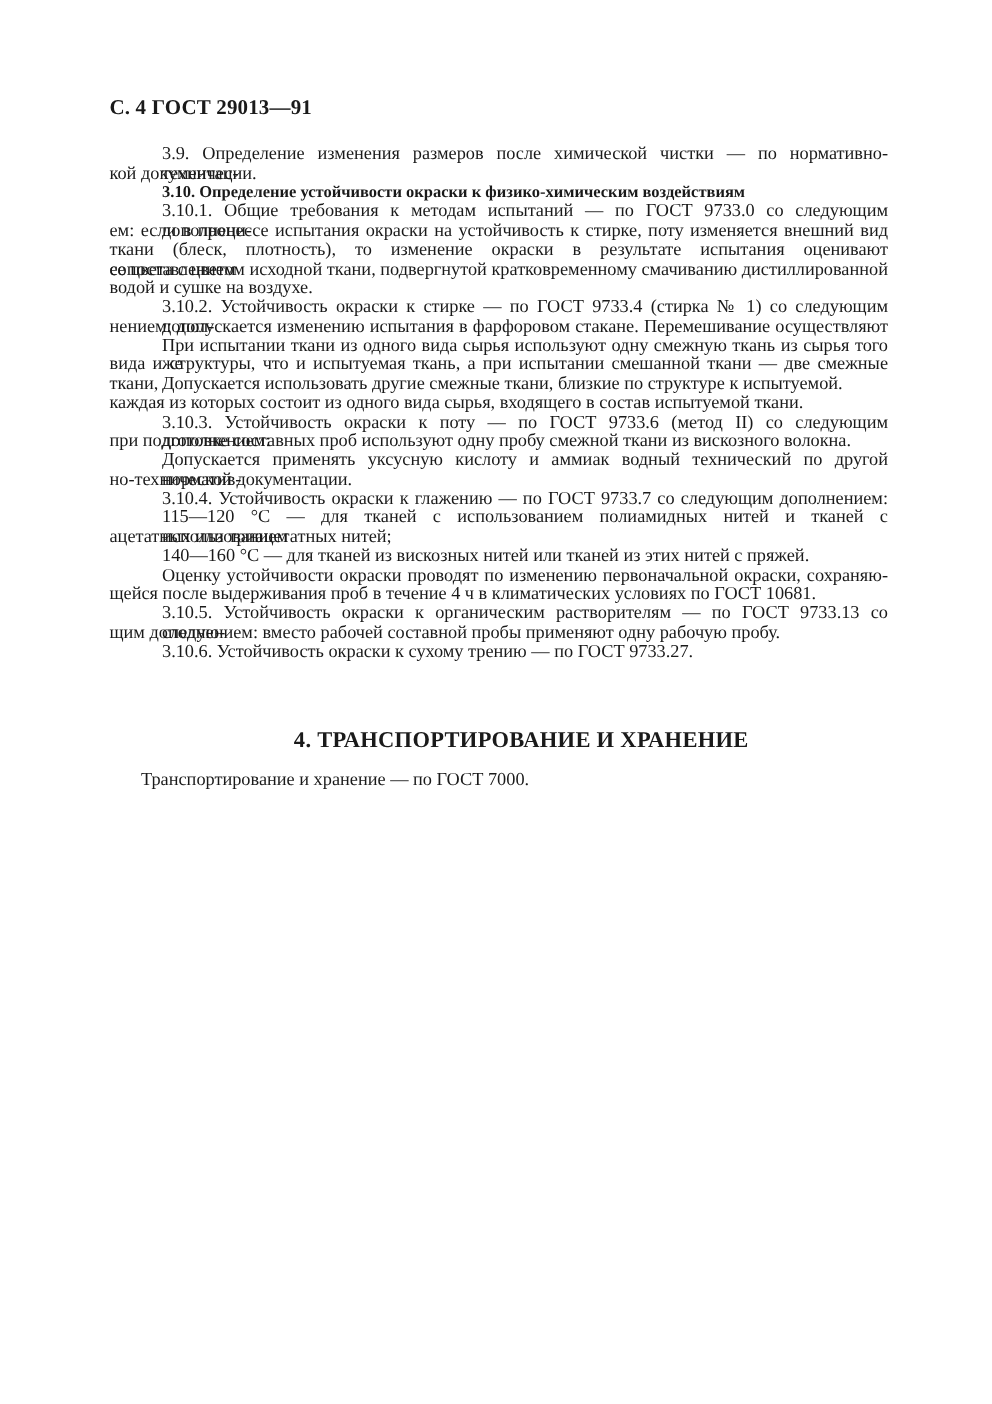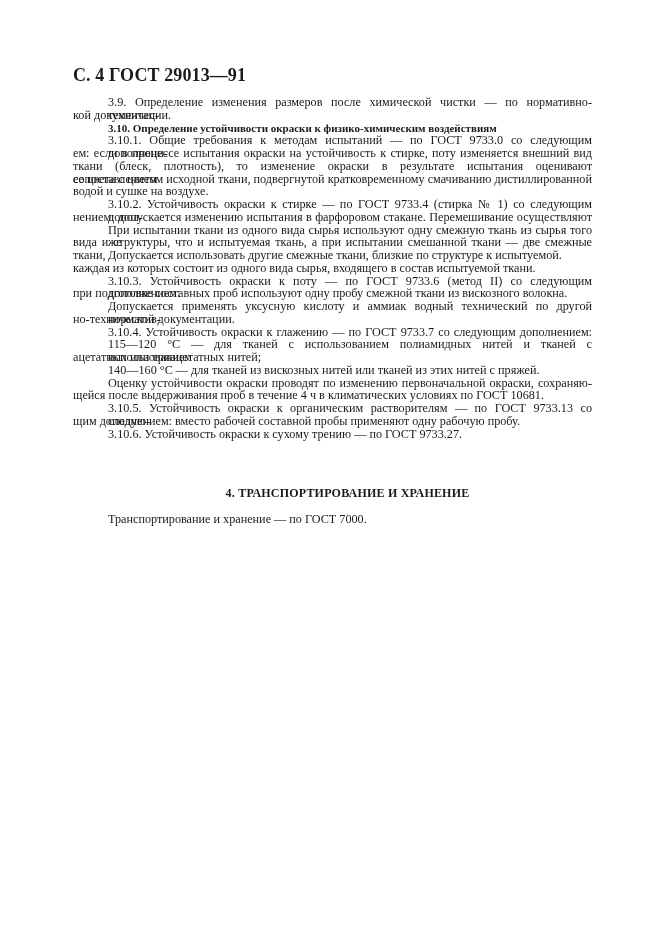--- a/index.html
+++ b/index.html
@@ -19,21 +19,21 @@
       position: absolute;
       left: 0; top: 0;
       width: 661px; height: 936px;
       background: #ffffff;
     }
     .header {
       position: absolute;
       left: 73px;
       top: 65px;
       font-weight: bold;
-      font-size: 18px;
+      font-size: 14px;
       letter-spacing: 0.1px;
       white-space: nowrap;
     }
     .body-text {
       position: absolute;
       left: 73px;
       top: 96px;
       width: 519px;
       font-size: 12.2px;
       line-height: 12.75px;
@@ -56,28 +56,28 @@
       font-weight: bold;
       font-size: 11px;
     }
     .section-heading {
       position: absolute;
       left: 0;
       width: 661px;
       top: 486px;
       text-align: center;
       font-weight: bold;
-      font-size: 12px;
+      font-size: 15px;
       letter-spacing: 0.2px;
       padding-left: 34px;
       box-sizing: border-box;
     }
     .tail-text {
       position: absolute;
-      left: 108px;
+      left: 94px;
       top: 512px;
       font-size: 12.2px;
       white-space: nowrap;
     }
   </style>
 </head>
 <body>
 
 <div class="page">
   <div class="header">С. 4 ГОСТ 29013—91</div>

